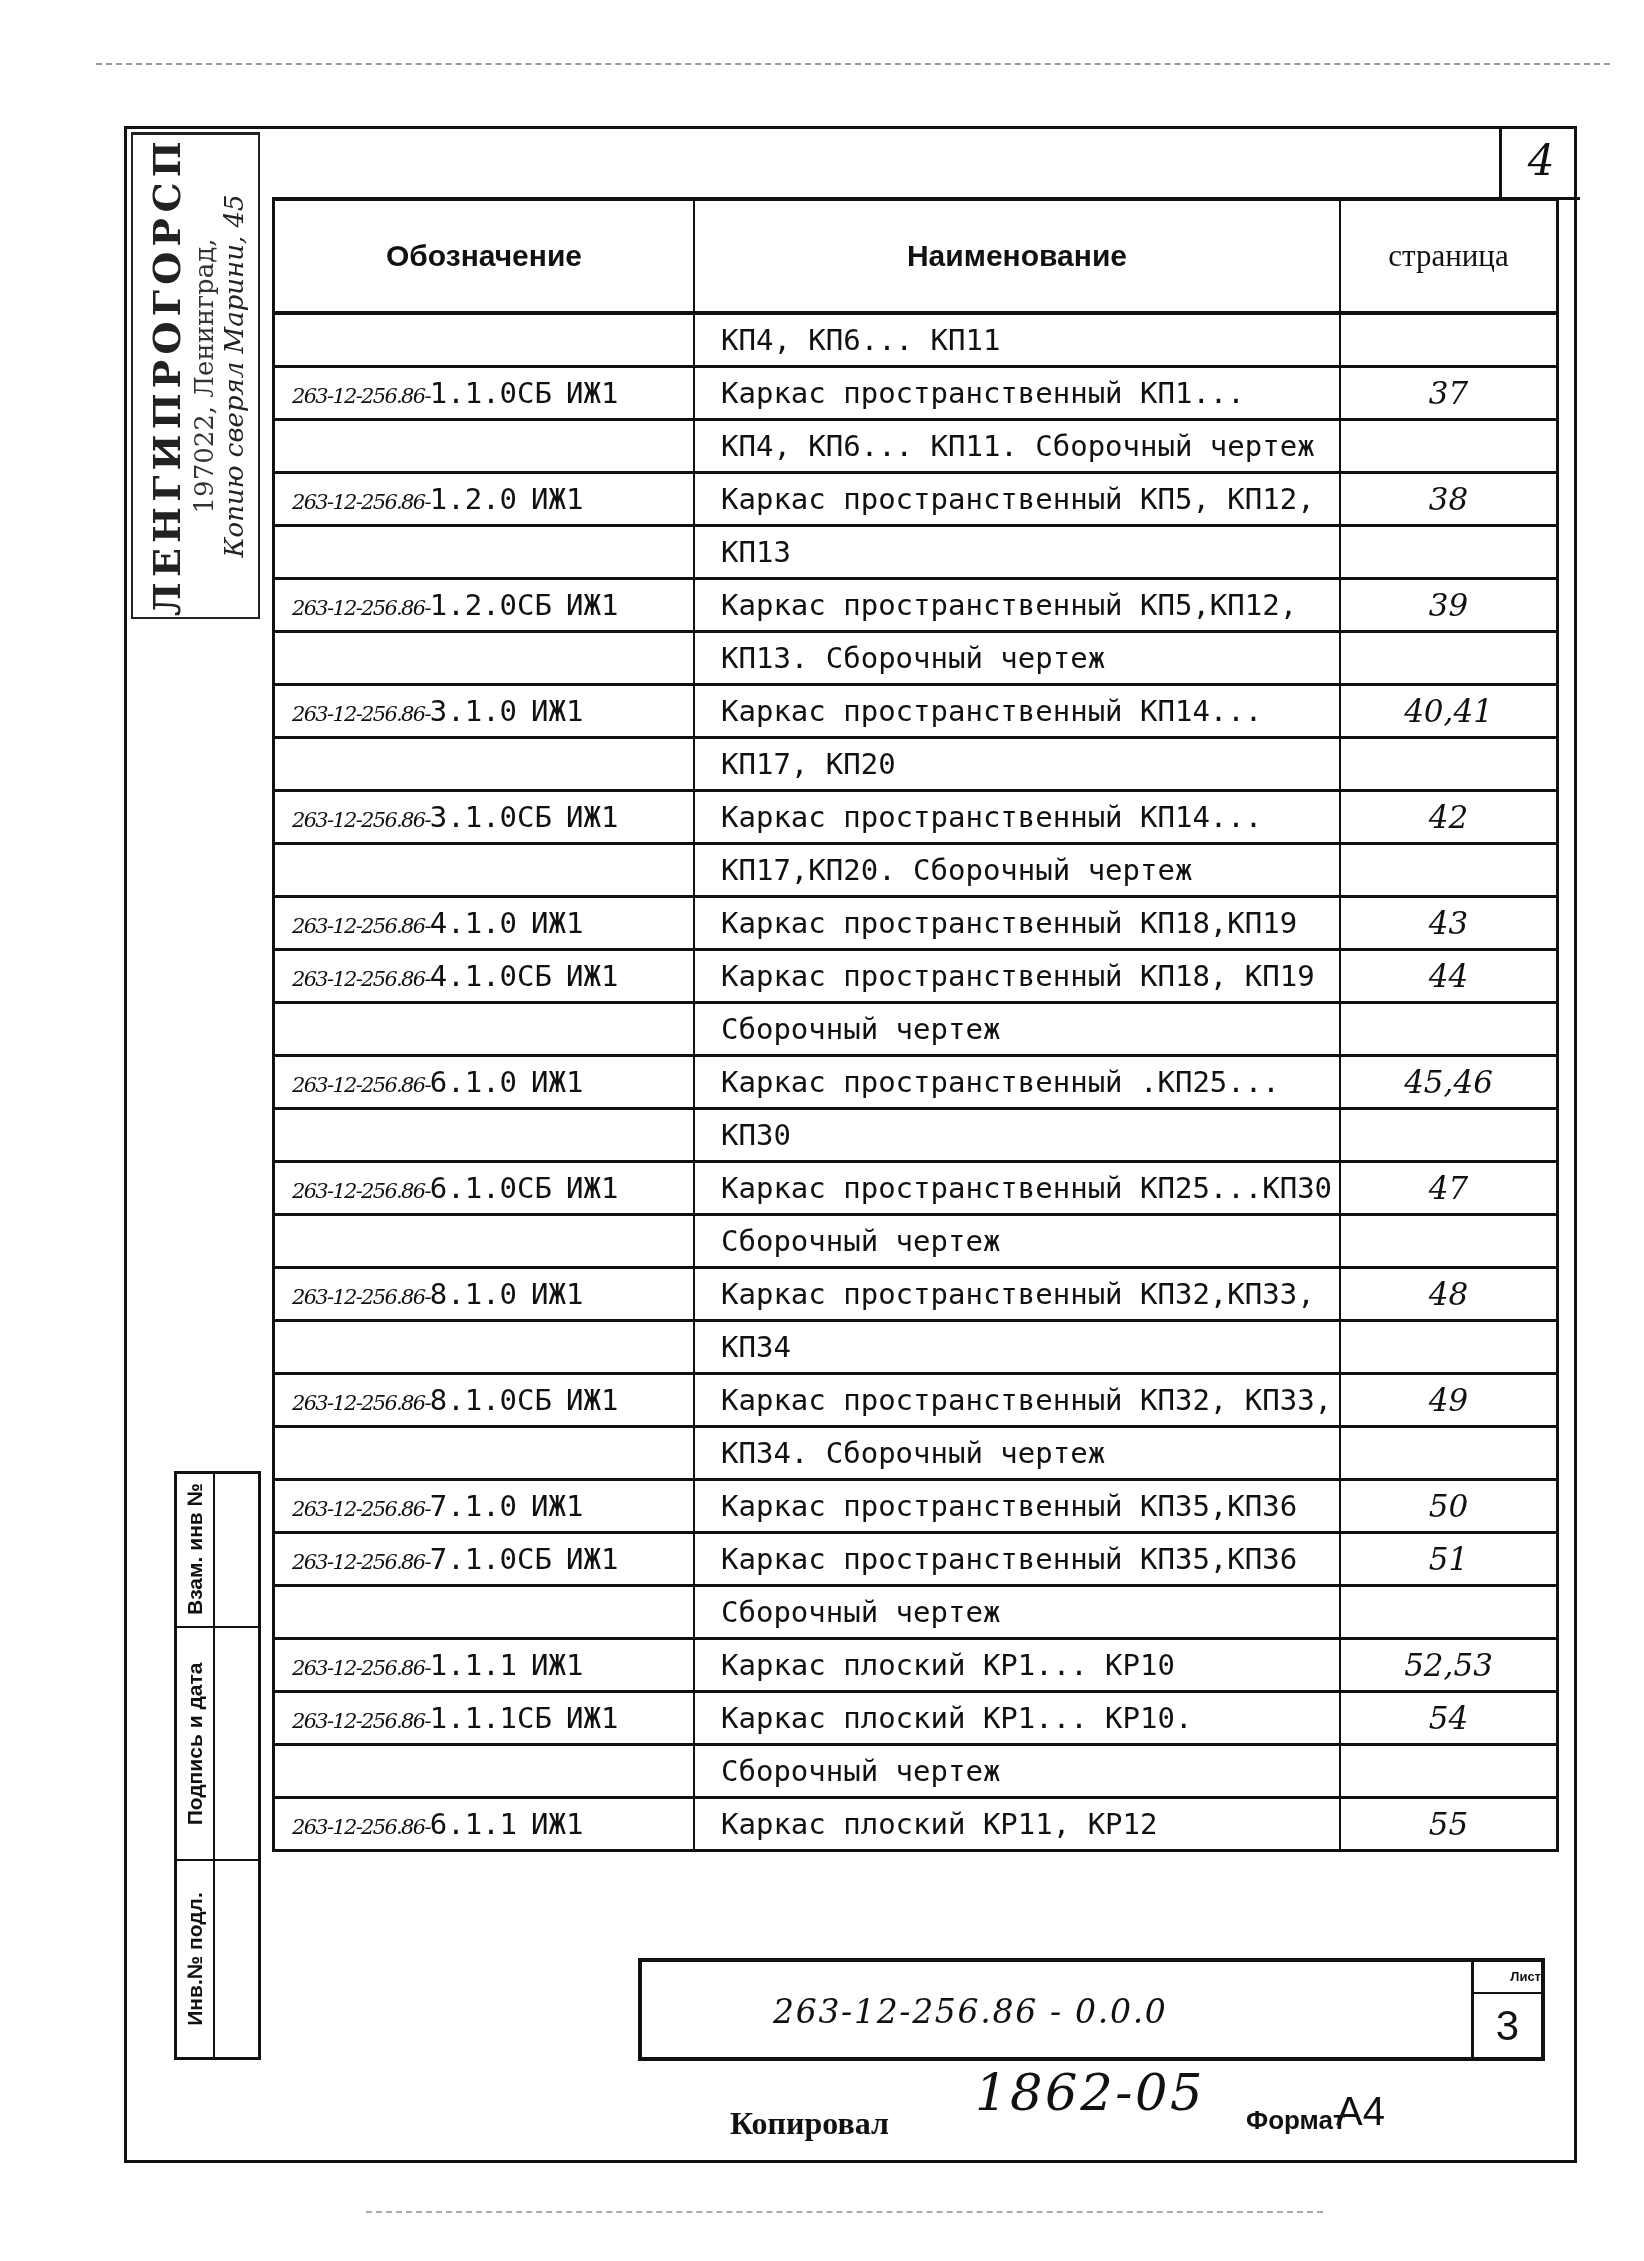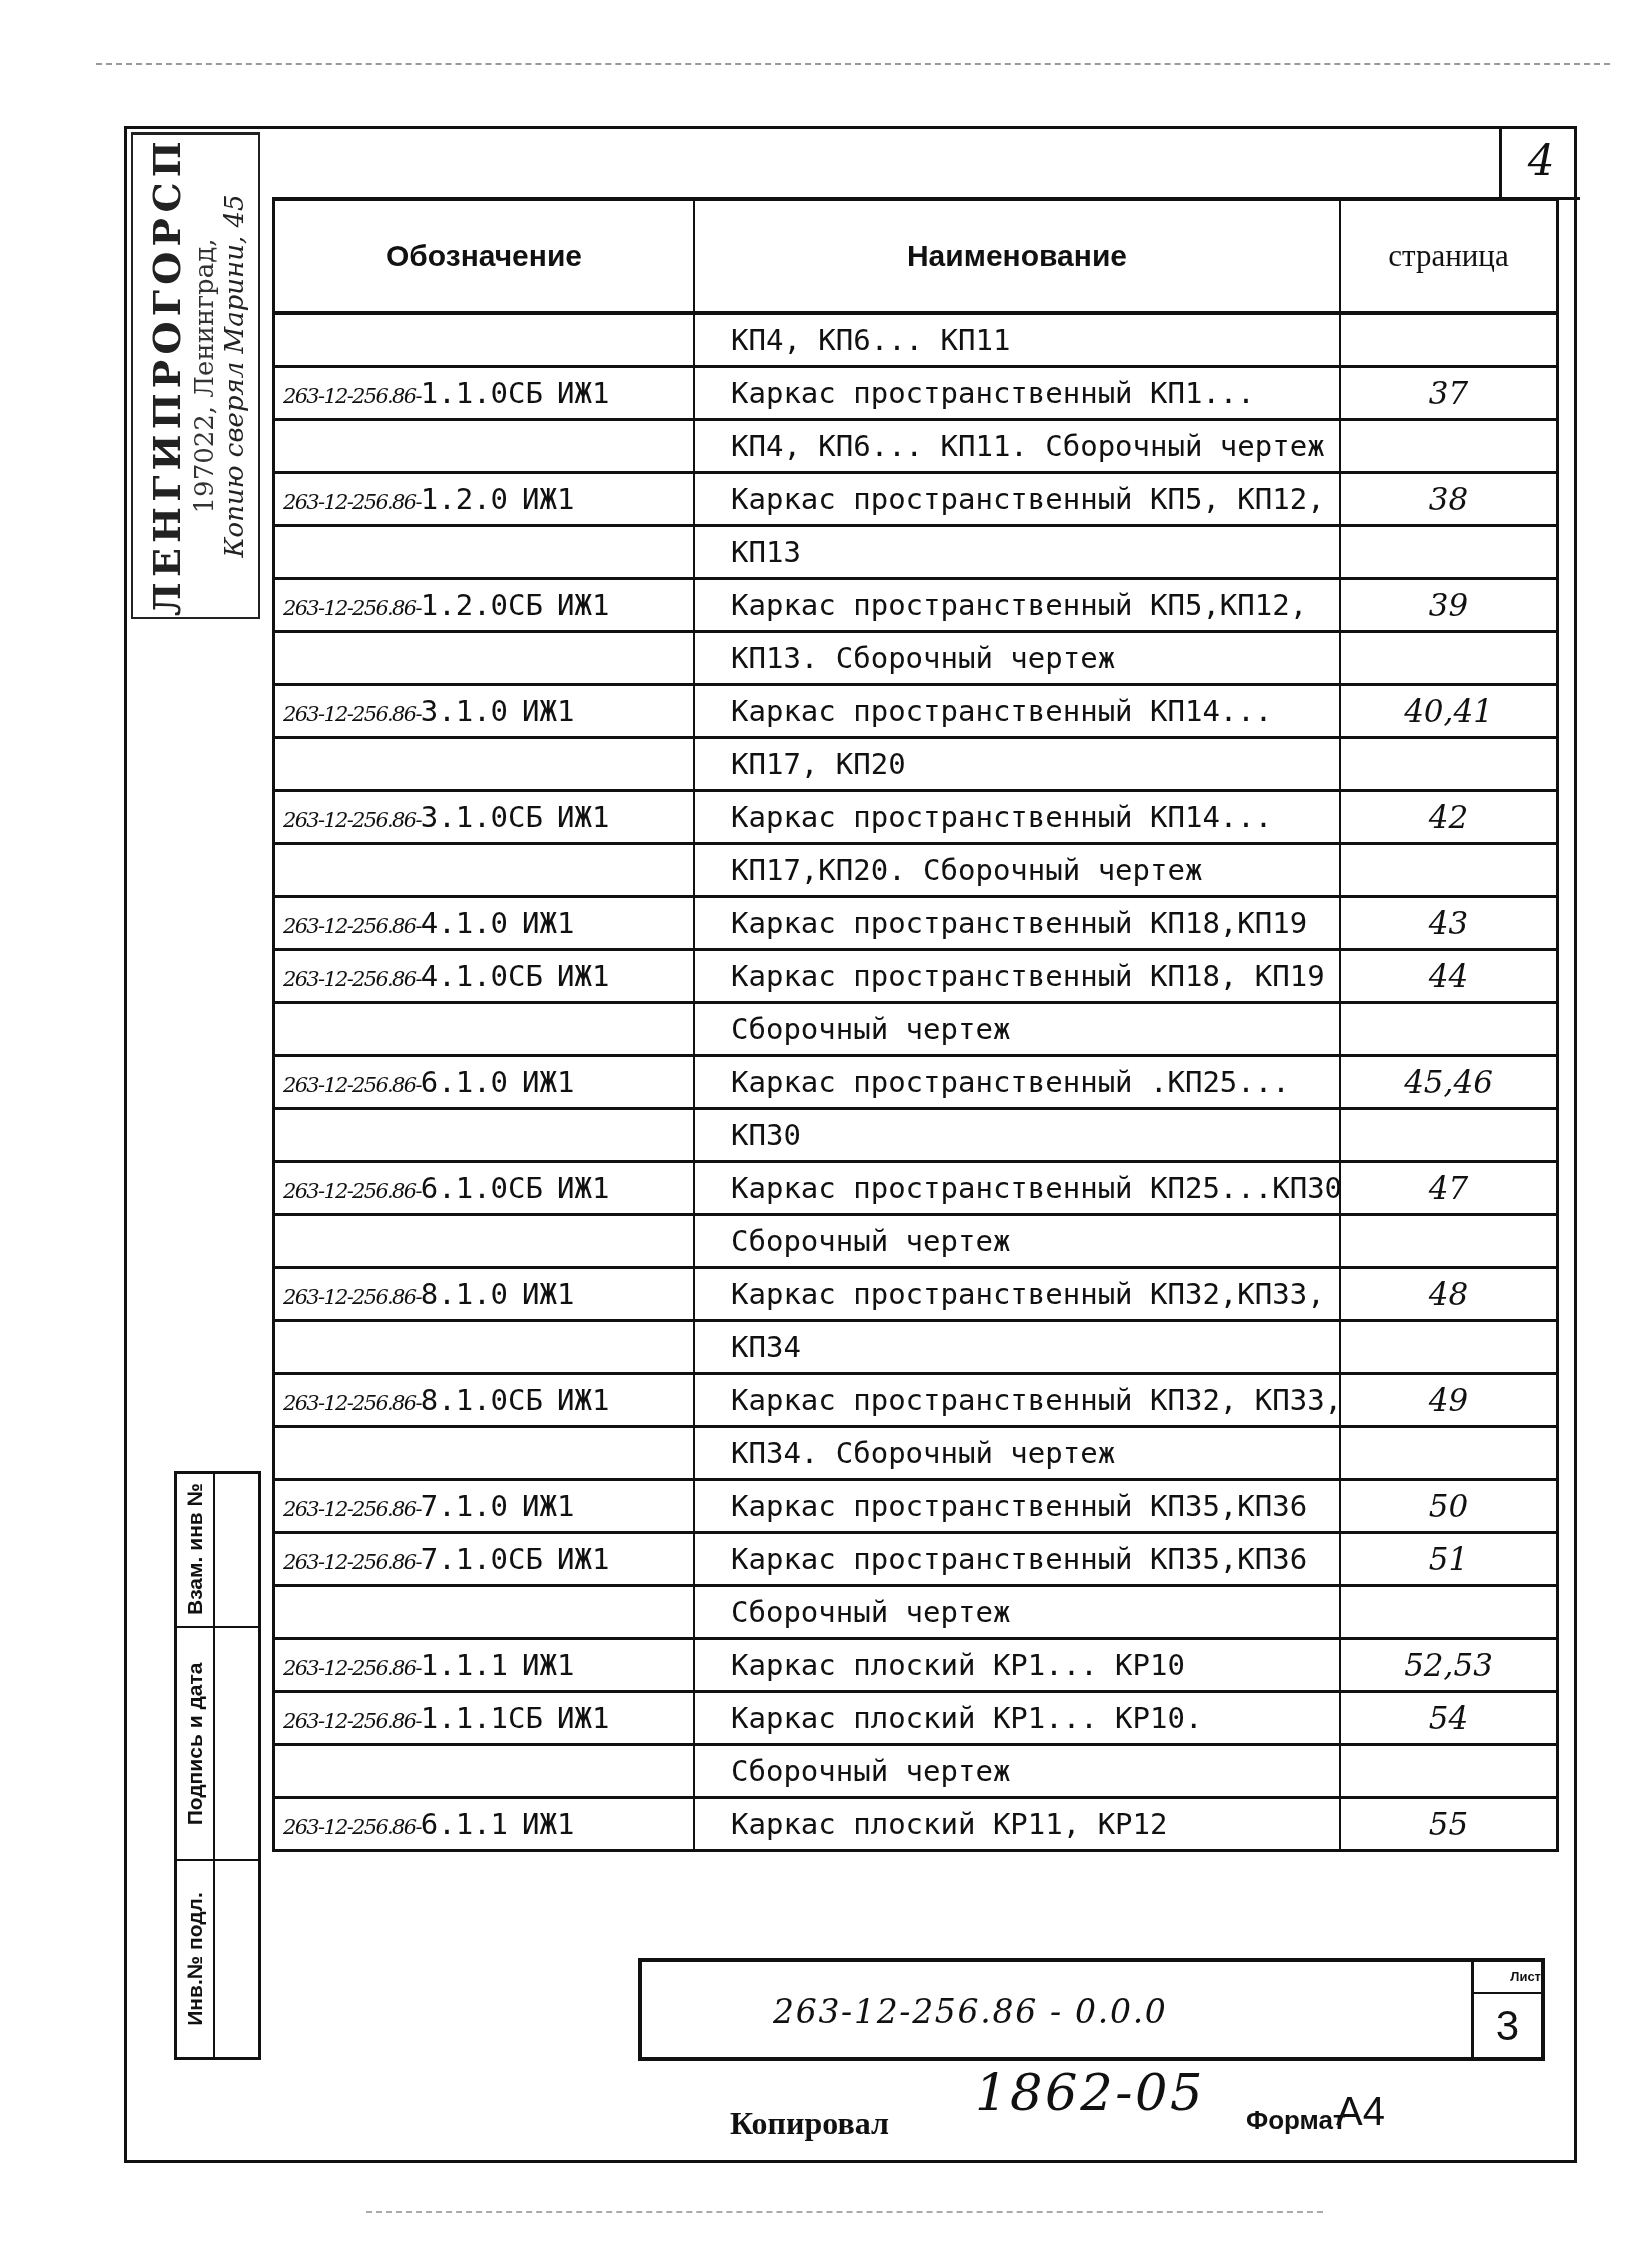--- a/index.html
+++ b/index.html
@@ -17,22 +17,22 @@
   .stamp-line3 { font-size: 26px; display: block; color: #222; font-style: italic; }
   .pageno-box { left: 1499px; top: 126px; width: 81px; height: 74px; border-left: 3.5px solid #111; border-bottom: 3.5px solid #111; box-sizing: border-box;
                 font-family: "DejaVu Serif", serif; font-style: italic; font-size: 42px; text-align: center; line-height: 70px; }
   .tbl { left: 272px; top: 197px; width: 1281px; border-top: 4.4px solid #111; border-left: 3.5px solid #111; border-right: 3.5px solid #111; }
   .tbl table { border-collapse: collapse; width: 100%; table-layout: fixed; }
   .tbl th { height: 108px; border-bottom: 4.4px solid #111; font-family: "Liberation Sans", sans-serif; font-weight: bold; font-size: 30px; }
   .tbl th.c3 { font-family: "Liberation Serif", serif; font-weight: normal; font-size: 31px; text-align: center; }
   .tbl td { height: 50px; border-bottom: 3.5px solid #111; padding: 0; font-size: 29px; white-space: nowrap; overflow: hidden; }
   .tbl td.c1, .tbl th.c1 { width: 416px; border-right: 2.6px solid #111; }
   .tbl td.c2, .tbl th.c2 { width: 642px; border-right: 2.6px solid #111; }
-  .tbl td.c1 { padding-left: 8px; }
-  .tbl td.c2 { padding-left: 36px; }
+  .tbl td.c1 { padding-left: 17px; }
+  .tbl td.c2 { padding-left: 26px; }
   .tbl td.c3 { text-align: center; font-family: "DejaVu Serif", serif; font-style: italic; font-size: 31px; }
   .code-pre { font-family: "DejaVu Serif", serif; font-style: italic; font-size: 21px; letter-spacing: -1.7px; }
   .code-main { font-size: 29px; }
   .code-suffix { margin-left: 14px; font-size: 29px; }
   .side-strip { left: 174px; top: 1471px; width: 87px; height: 589px; border: 3.5px solid #111; box-sizing: border-box; display: flex; flex-direction: column-reverse; }
   .side-cell { position: relative; border-top: 2.6px solid #111; flex: none; }
   .side-cell:last-child { border-top: none; }
   .side-label { position: absolute; left: 0; top: 0; width: 38px; height: 100%; border-right: 2.6px solid #111; box-sizing: border-box; }
   .side-label span { position: absolute; left: 50%; top: 50%; transform: translate(-50%,-50%) rotate(-90deg); white-space: nowrap;
                      font-family: "Liberation Sans", sans-serif; font-weight: bold; font-size: 21px; }

